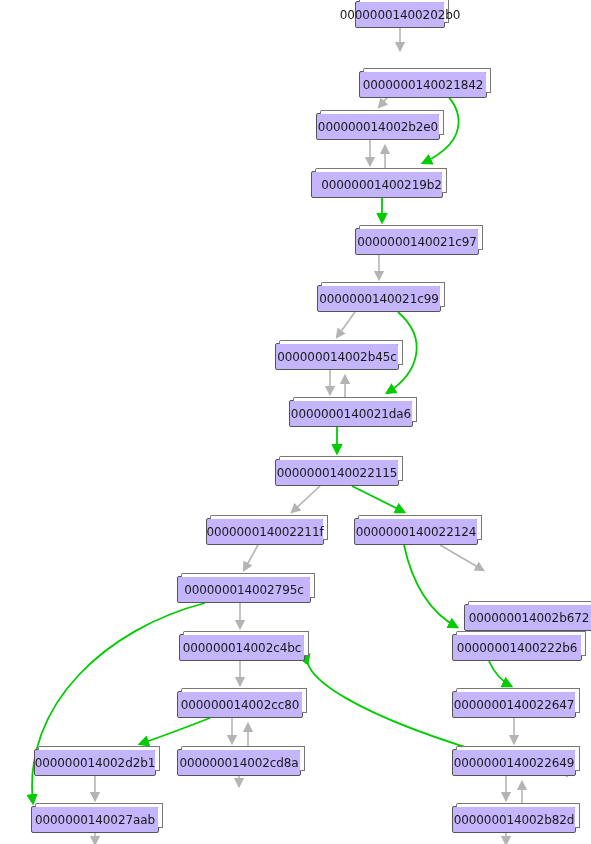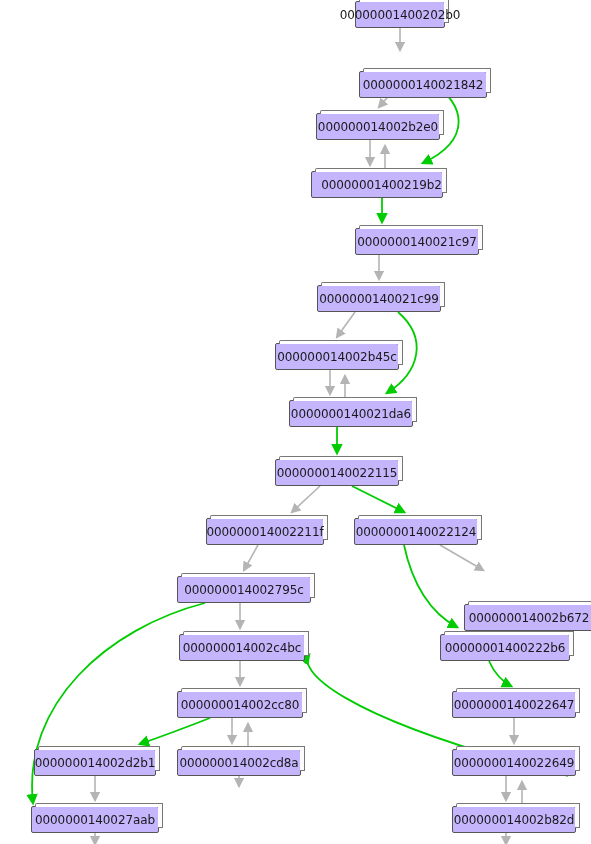--- a/index.html
+++ b/index.html
@@ -140,21 +140,21 @@
       </div>
       <div class="node" style="left: 177px; top: 576px; width: 134px;">
         <span class="node-label">000000014002795c</span>
       </div>
       <div class="node" style="left: 464px; top: 576px; width: 130px; margin-top: 28px;">
         <span class="node-label">000000014002b672</span>
       </div>
       <div class="node" style="left: 179px; top: 634px; width: 126px;">
         <span class="node-label">000000014002c4bc</span>
       </div>
-      <div class="node" style="left: 440px; top: 634px; width: 130px;">
+      <div class="node" style="left: 452px; top: 634px; width: 130px;">
         <span class="node-label">00000001400222b6</span>
       </div>
       <div class="node" style="left: 177px; top: 691px; width: 126px;">
         <span class="node-label">000000014002cc80</span>
       </div>
       <div class="node" style="left: 452px; top: 691px; width: 124px;">
         <span class="node-label">0000000140022647</span>
       </div>
       <div class="node" style="left: 34px; top: 749px; width: 122px;">
         <span class="node-label">000000014002d2b1</span>

